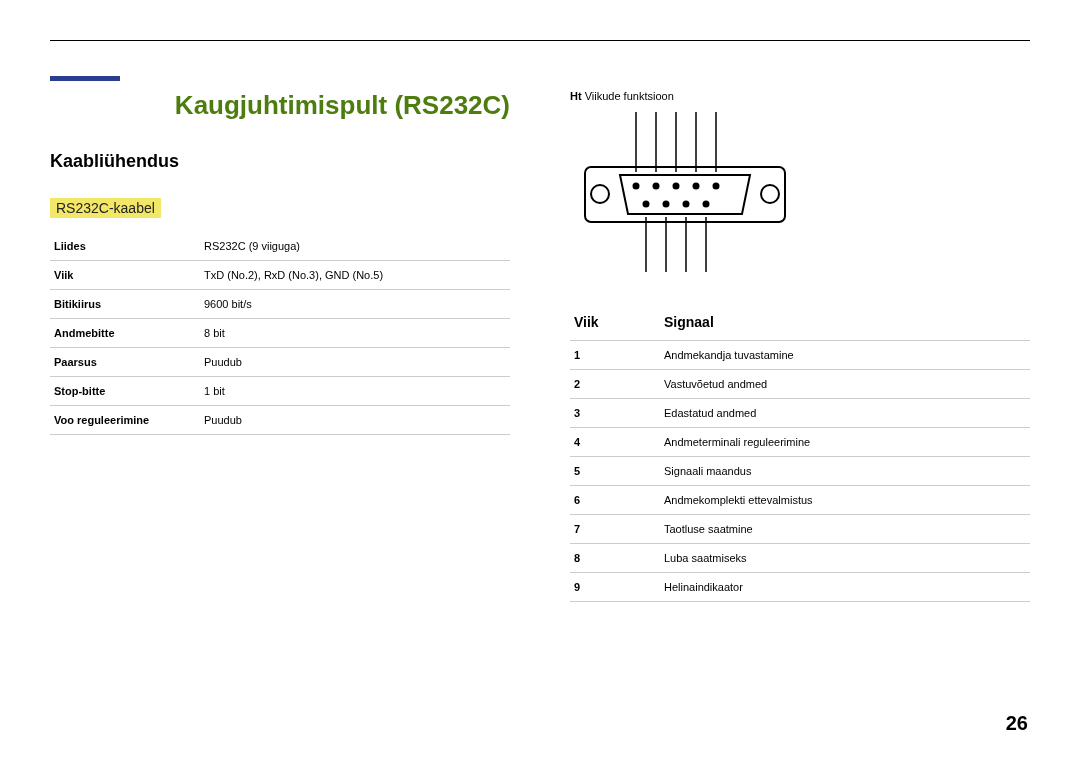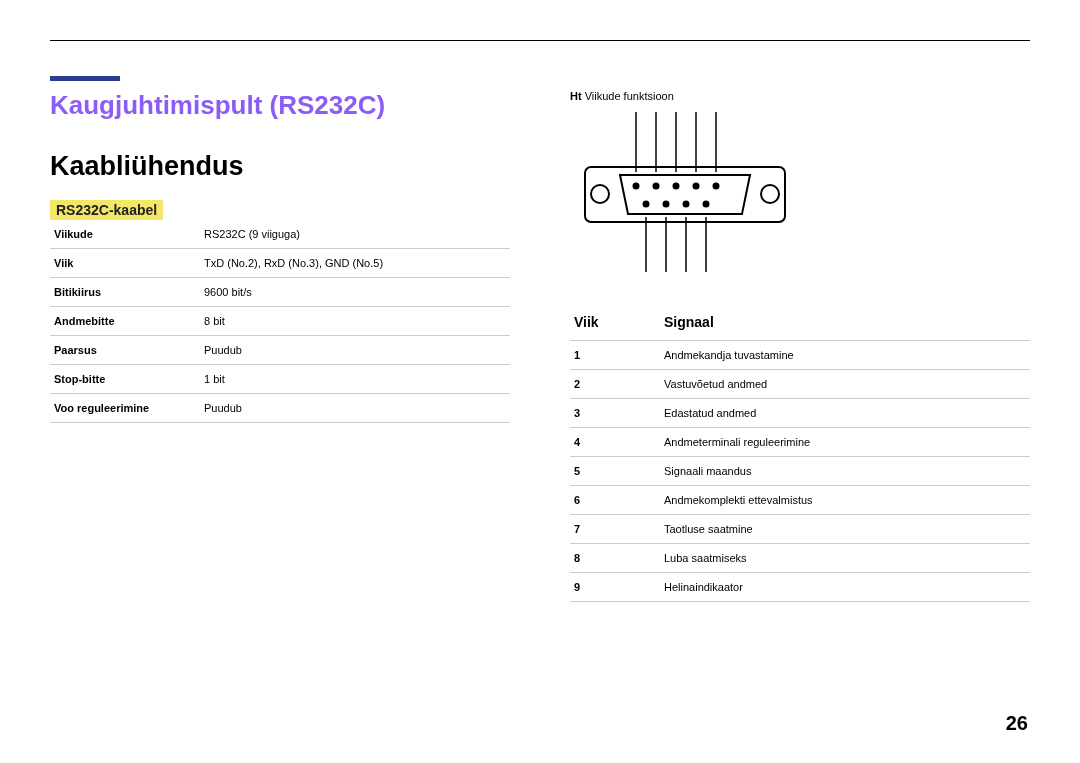--- a/index.html
+++ b/index.html
@@ -30,38 +30,40 @@
     position: absolute;
     top: 90px;
     left: 50px;
     right: 50px;
     display: flex;
     gap: 60px;
   }
   .col-left { flex: 1; min-width: 0; }
   .col-right { flex: 1; min-width: 0; }
   h1.blue {
-    color: #8b5cf6;
+    color: #4d7c0f;
     font-size: 26px;
     font-weight: 600;
     margin-bottom: 30px;
+    text-align: right;
   }
   h2.black {
     color: #000;
-    font-size: 27px;
+    font-size: 18px;
     font-weight: 600;
-    margin-bottom: 18px;
+    margin-bottom: 26px;
   }
   h3.yellow {
     display: inline-block;
     background: #f2e766;
     color: #222;
     font-size: 14px;
-    font-weight: 700;
+    font-weight: 400;
     padding: 2px 6px;
+    margin-bottom: 14px;
   }
   table.spec {
     width: 100%;
     border-collapse: collapse;
     font-size: 11px;
   }
   table.spec td {
     padding: 8px 4px;
     border-bottom: 1px solid #ccc;
     vertical-align: middle;
@@ -116,21 +118,21 @@
 
 <div class="page">
   <div class="col-left">
     <h1 class="blue">Kaugjuhtimispult (RS232C)</h1>
     <h2 class="black">Kaabliühendus</h2>
     <h3 class="yellow">RS232C-kaabel</h3>
 
     <table class="spec">
       <tbody>
         <tr>
-            <td>Viikude</td>
+            <td>Liides</td>
             <td>RS232C (9 viiguga)</td>
           </tr>
         <tr>
             <td>Viik</td>
             <td>TxD (No.2), RxD (No.3), GND (No.5)</td>
           </tr>
         <tr>
             <td>Bitikiirus</td>
             <td>9600 bit/s</td>
           </tr>

